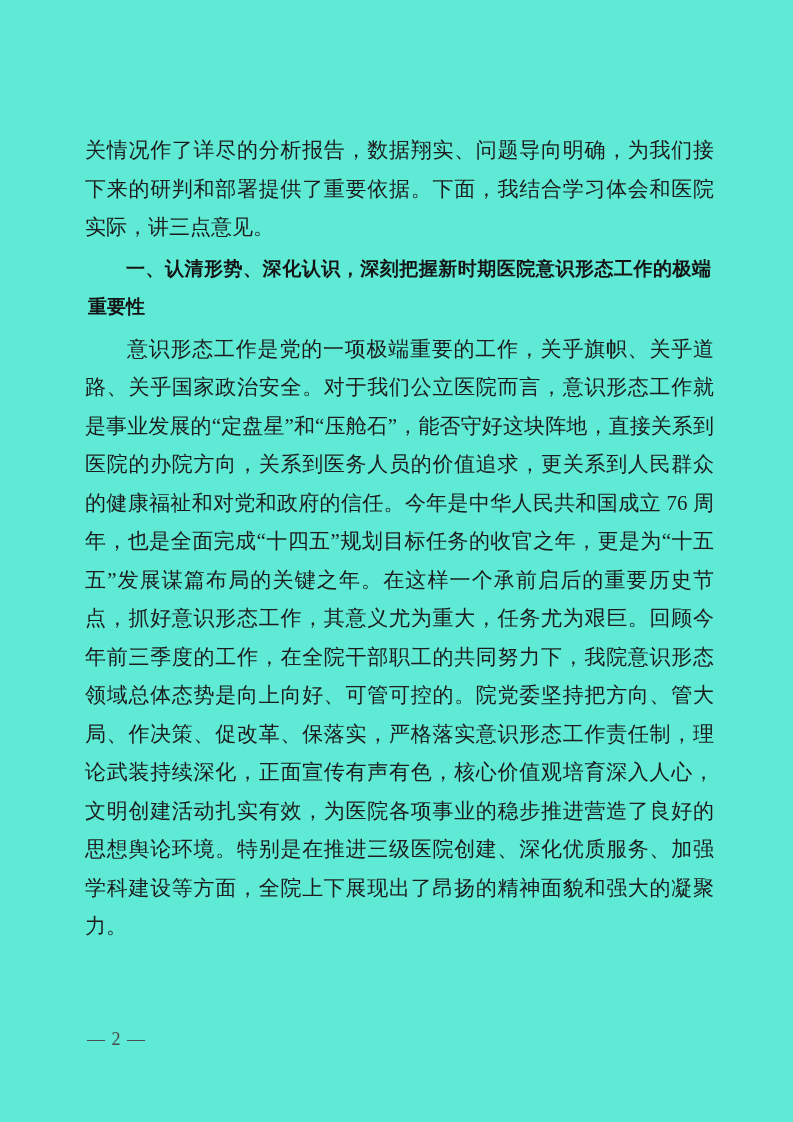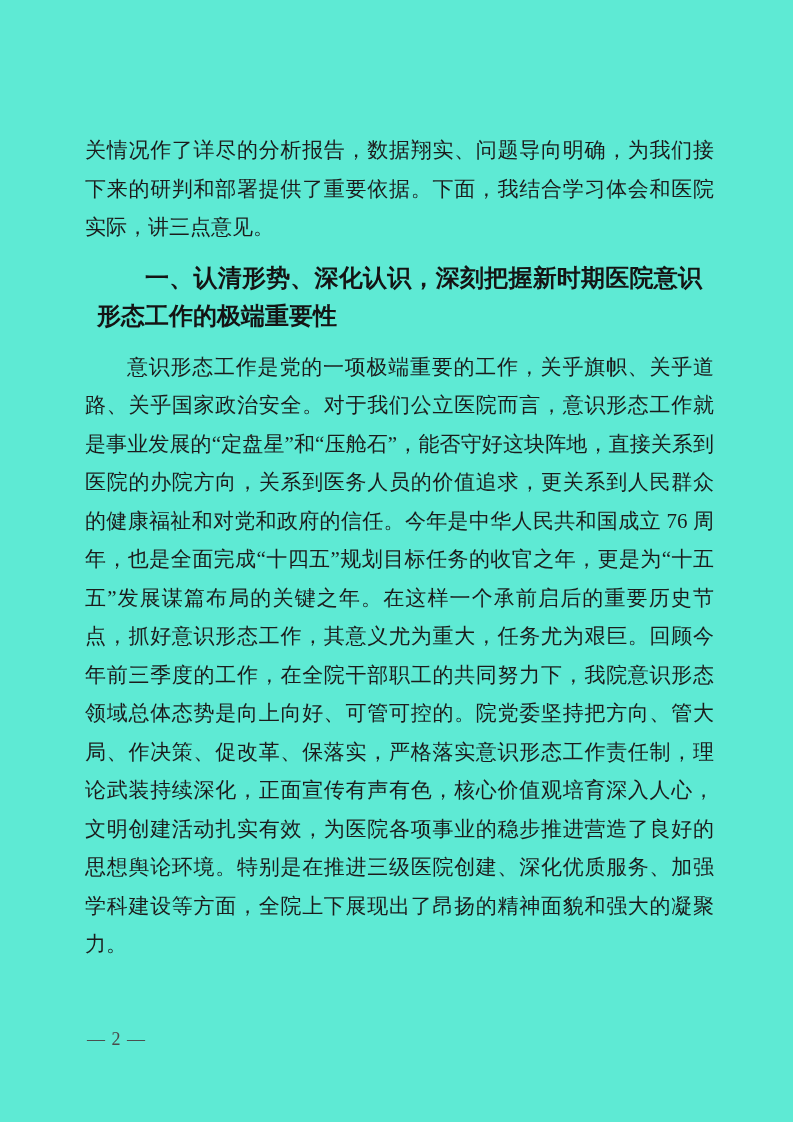--- a/index.html
+++ b/index.html
@@ -26,22 +26,22 @@
     text-align: justify;
     text-justify: inter-ideograph;
   }
   .para {
     margin: 0;
   }
   .para.indent {
     text-indent: 2em;
   }
   .heading {
-    margin: 12px;
-    font-size: 24px;
+    margin: 3px;
+    font-size: 19px;
     font-weight: bold;
     font-family: "Liberation Sans", sans-serif;
     text-indent: 2em;
     line-height: 38.5px;
     color: #141414;
   }
   .page-footer {
     position: absolute;
     left: 87px;
     top: 1029px;

